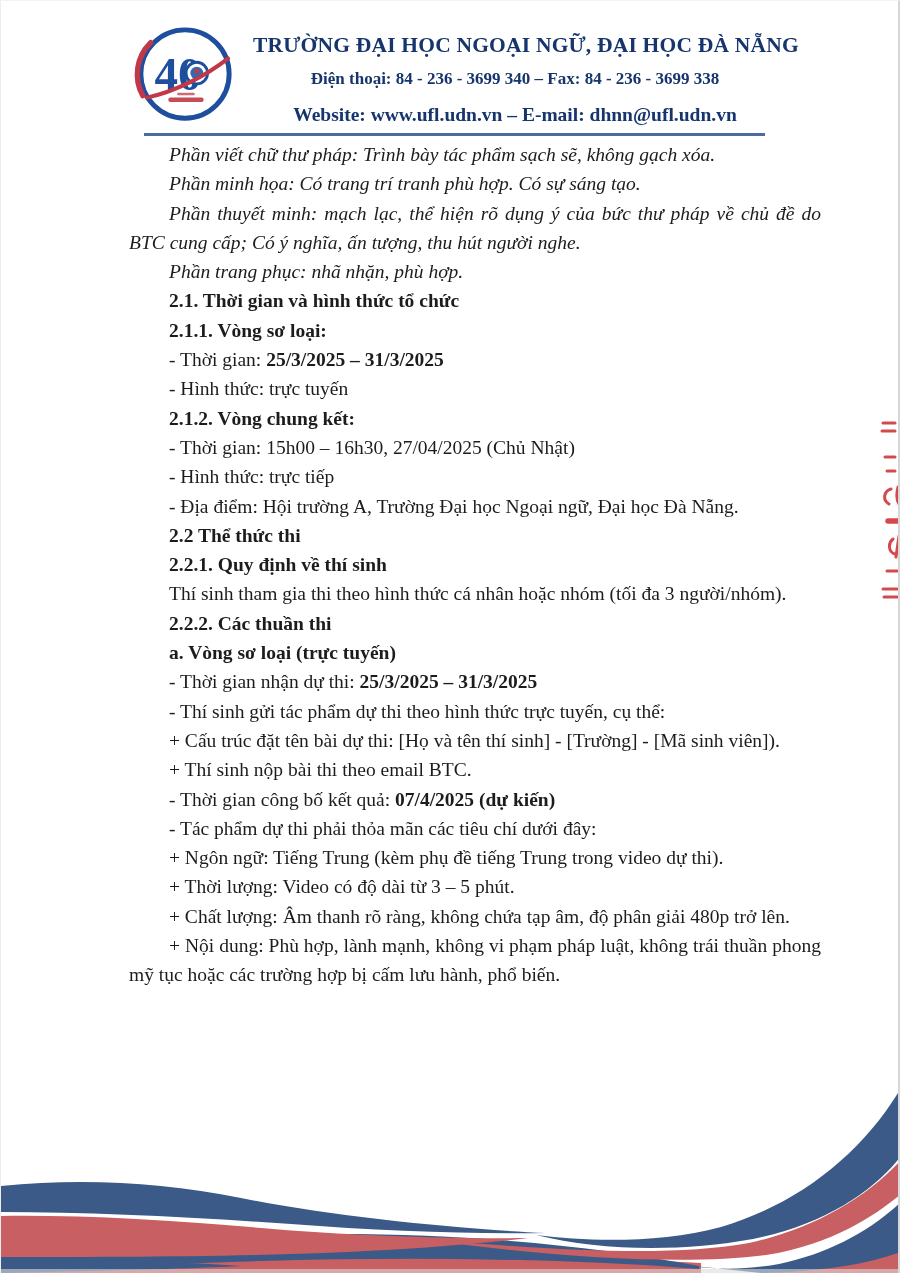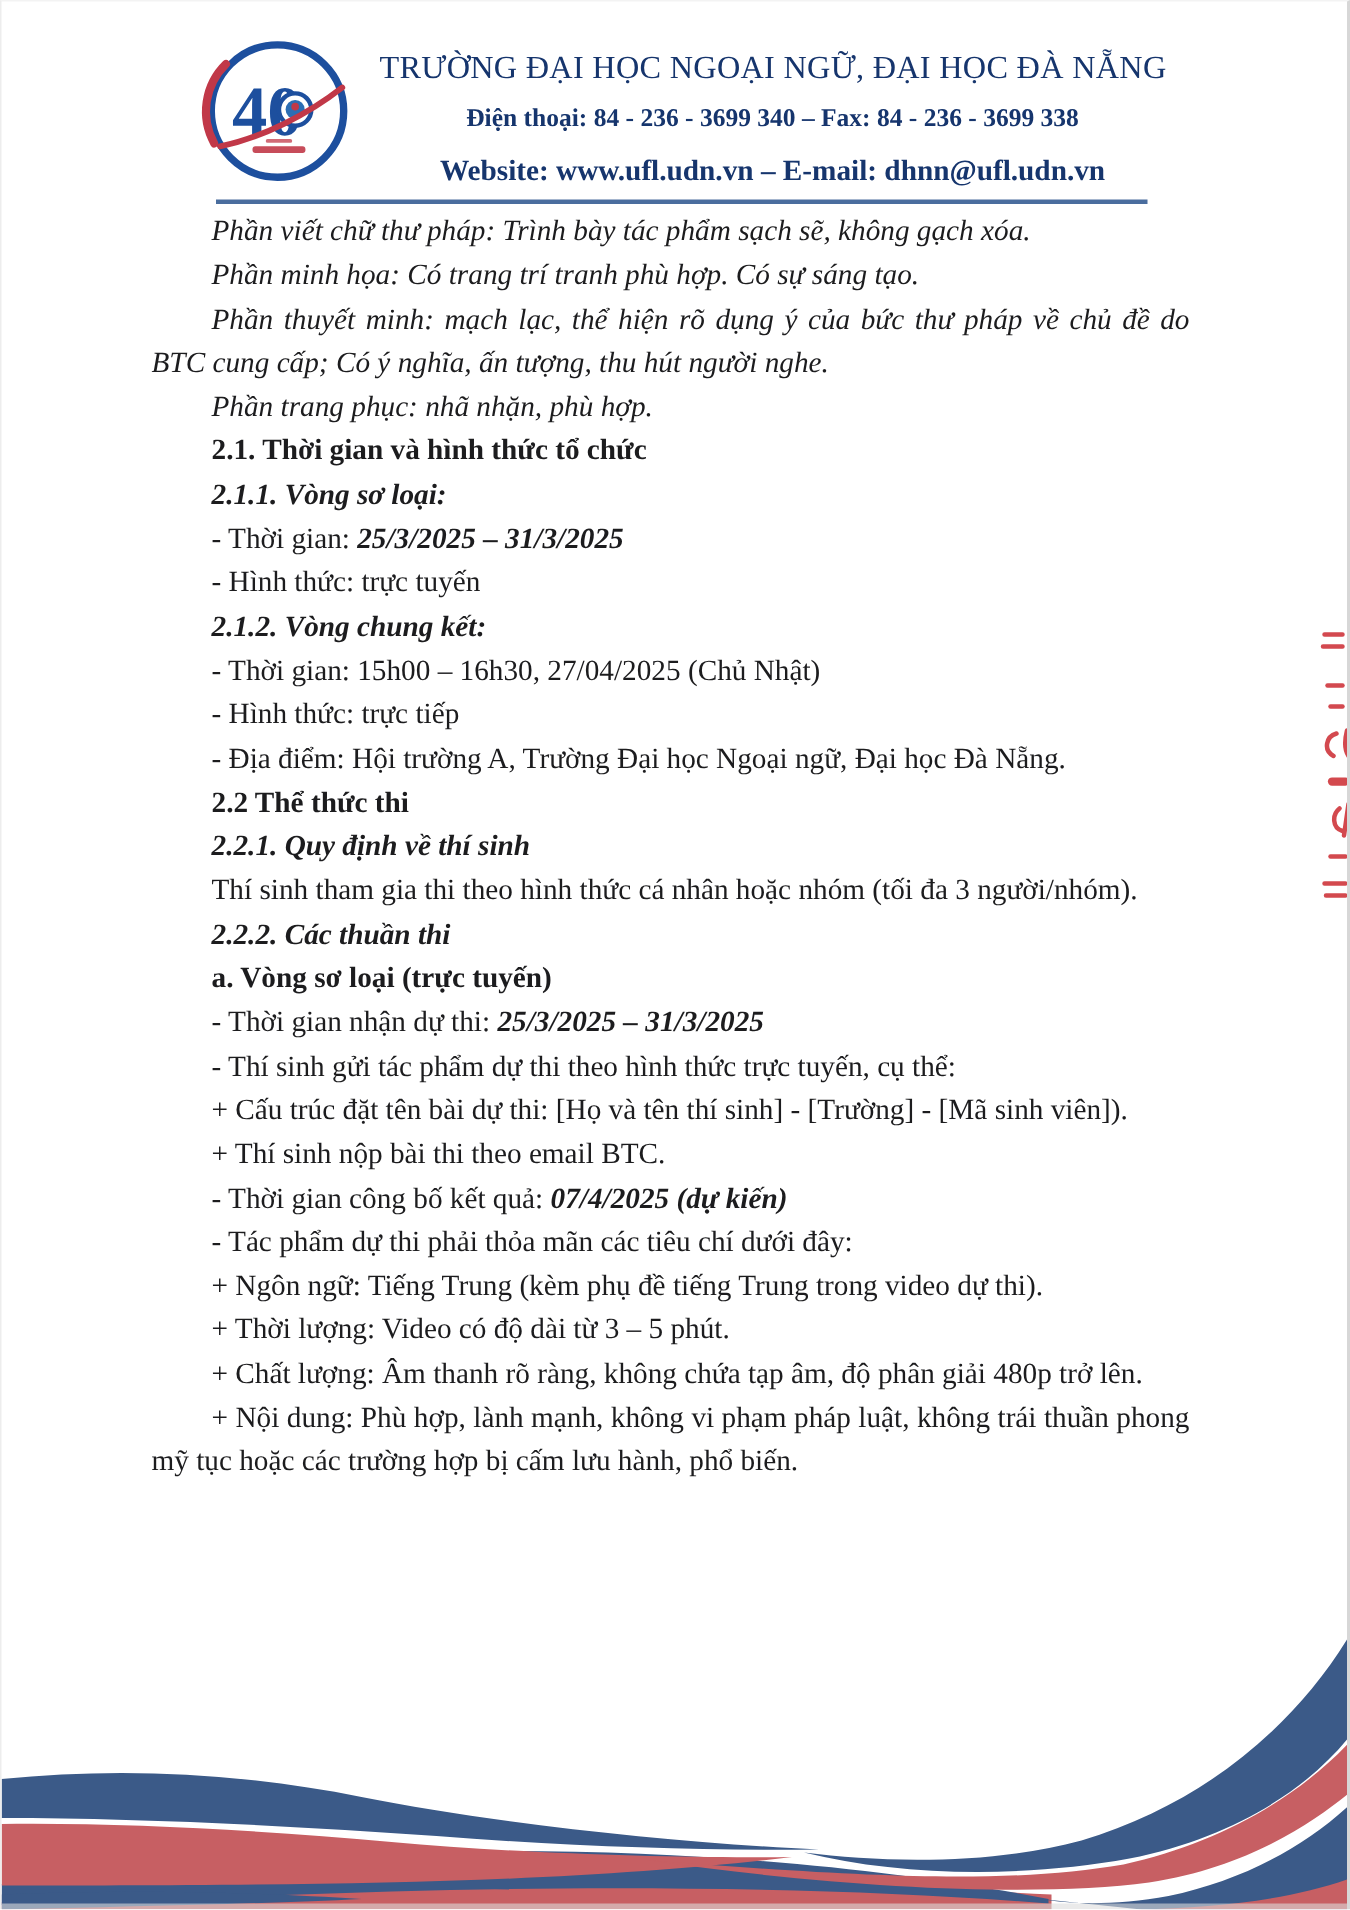--- a/index.html
+++ b/index.html
@@ -5,32 +5,32 @@
   html,body{margin:0;padding:0;background:#ffffff;}
   .page{
     position:relative;width:900px;height:1273px;overflow:hidden;background:#ffffff;
     font-family:"Liberation Serif","DejaVu Serif",serif;
     border-left:1px solid #ededed;border-right:2px solid #d7d7d7;border-top:1px solid #f3f3f3;
     box-sizing:border-box;
   }
   
   .logo{position:absolute;left:130px;top:24px;width:108px;height:102px;}
   .head-text{position:absolute;left:252px;top:32px;width:524px;text-align:center;color:var(--navy);}
-  .head-name{font-size:21.5px;font-weight:normal;letter-spacing:.2px;white-space:nowrap;}
+  .head-name{font-size:21.5px;font-weight:bold;letter-spacing:.2px;white-space:nowrap;}
   .head-phone{font-size:17px;font-weight:bold;margin-top:11px;white-space:nowrap;}
   .head-web{font-size:19.5px;font-weight:bold;margin-top:15px;white-space:nowrap;}
   .rule{position:absolute;left:143px;top:132px;width:621px;height:3px;background:var(--rule);}
   
-  .doc-body{position:absolute;left:100px;top:139px;width:692px;color:#1c1c1e;}
+  .doc-body{position:absolute;left:128px;top:139px;width:692px;color:#1c1c1e;}
   .doc-body p{margin:0;font-size:19.5px;line-height:29.3px;text-indent:40px;}
   .doc-body p.justify{text-align:justify;}
   .doc-body p.jall{text-align:justify;text-align-last:justify;}
   .doc-body .b{font-weight:bold;}
   .doc-body .i{font-style:italic;}
-  .doc-body .bi{font-weight:bold;font-style:italic;}
+  .doc-body .bi{font-weight:bold;}
   
   .margin-marks{position:absolute;left:866px;top:408px;width:34px;height:200px;}
   .waves{position:absolute;left:0;bottom:0;width:900px;height:193px;}
   .bottom-edge{position:absolute;left:0;bottom:0;width:900px;height:4px;background:#dcdcdc;opacity:.6;}
 </style>
 </head>
 <body>
 
 <div class="page" style="--navy: #16356d; --rule: #4a6d9e; --wave-blue: #3b5a88; --wave-red: #c75f63; --logo-blue: #1d4f9e; --logo-red: #c13848; --mark-red: #d03a40;">
 

